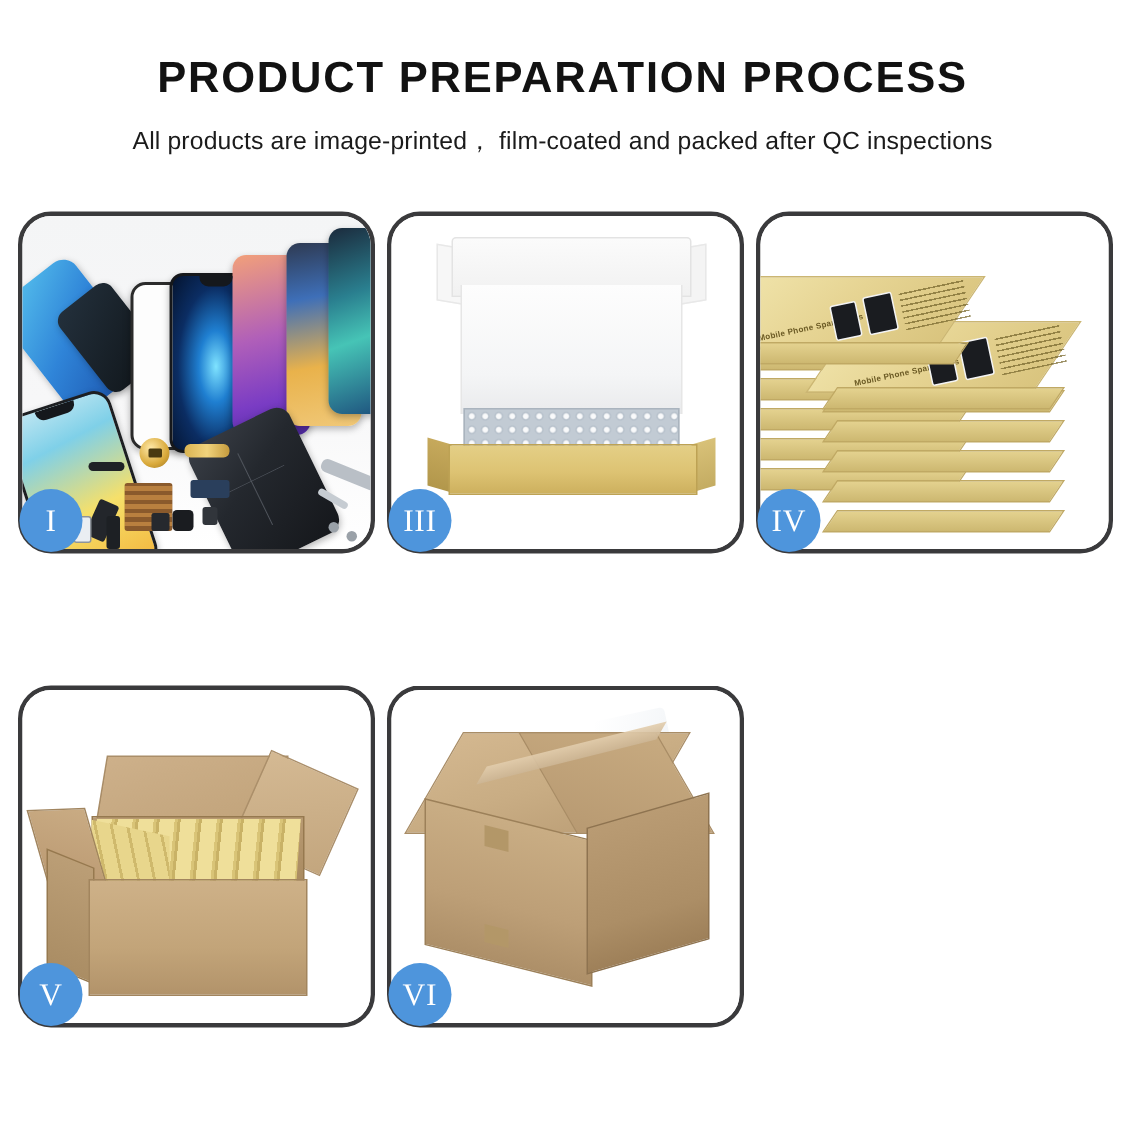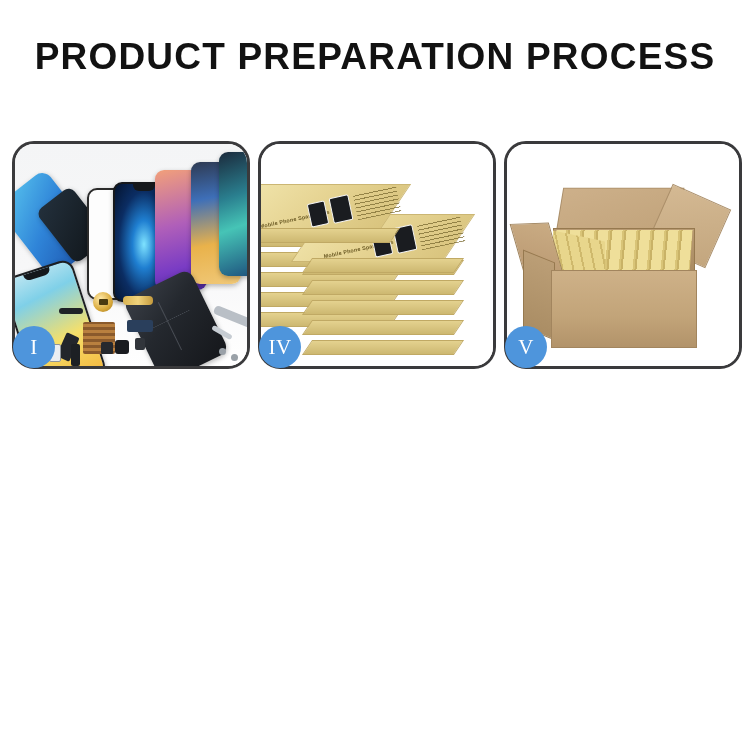--- a/index.html
+++ b/index.html
@@ -8,21 +8,21 @@
     background:#ffffff;
     font-family:"Liberation Sans", sans-serif;
     overflow:hidden;
     position:relative;
   }
   .page{width:750px;height:750px;position:relative;}
 
   
   .header{padding-top:38px;text-align:center;}
   .title{
-    font-size:37px;
+    font-size:29px;
     letter-spacing:1.2px;
     font-weight:700;
     color:#121212;
     line-height:1;
     font-family:"Liberation Sans", sans-serif;
     white-space:nowrap;
   }
   .subtitle{
     margin-top:16px;
     font-size:16.5px;
@@ -242,20 +242,21 @@
     background:linear-gradient(120deg,rgba(255,255,255,.9),rgba(236,240,244,.6));
     transform:rotate(-12deg);border-radius:3px;}
 </style>
 </head>
 <body>
 
 <div class="page">
 
   <div class="header">
     <div class="title">PRODUCT PREPARATION PROCESS</div>
+    <div class="subtitle">All products are image-printed， film-coated and packed after QC inspections</div>
   </div>
 
   <div class="grid">
 
     <div class="panel">
       <div class="panel-clip p1">
         <div class="phone ph-a"></div>
         <div class="phone ph-a2"></div>
         <div class="phone ph-b"></div>
         <div class="phone ph-c">
@@ -281,20 +282,33 @@
         <div class="part pt11"></div>
         <div class="part pt12"></div>
         <div class="part pt13"></div>
         <div class="part pt14"></div>
         <div class="part pt15"></div>
       </div>
       <div class="badge">I</div>
     </div>
 
 
+    <div class="panel">
+      <div class="panel-clip p3">
+        <div class="b3-tabL"></div>
+        <div class="b3-tabR"></div>
+        <div class="b3-lidback"></div>
+        <div class="b3-inner"></div>
+        <div class="b3-bubble"></div>
+        <div class="b3-sideL"></div>
+        <div class="b3-sideR"></div>
+        <div class="b3-front"></div>
+      </div>
+      <div class="badge">III</div>
+    </div>
 
     <div class="panel">
       <div class="panel-clip p4">
 
         <div class="stk" style="left:-18px;top:168px">
             <div class="front"></div>
           </div>
         <div class="stk" style="left:-18px;top:148px">
             <div class="front"></div>
           </div>
@@ -353,15 +367,28 @@
         <div class="c5-inner"></div>
         <div class="c5-goods"></div>
         <div class="c5-goods2"></div>
         <div class="c5-flapL"></div>
         <div class="c5-side"></div>
         <div class="c5-front"></div>
       </div>
       <div class="badge">V</div>
     </div>
 
+    <div class="panel">
+      <div class="panel-clip p6">
+        <div class="c6-wrap"></div>
+        <div class="c6-top"></div>
+        <div class="c6-top2"></div>
+        <div class="c6-tape"></div>
+        <div class="c6-front"></div>
+        <div class="c6-right"></div>
+        <div class="c6-nick1"></div>
+        <div class="c6-nick2"></div>
+      </div>
+      <div class="badge">VI</div>
+    </div>
 
   </div>
 </div>
 
 </body></html>

